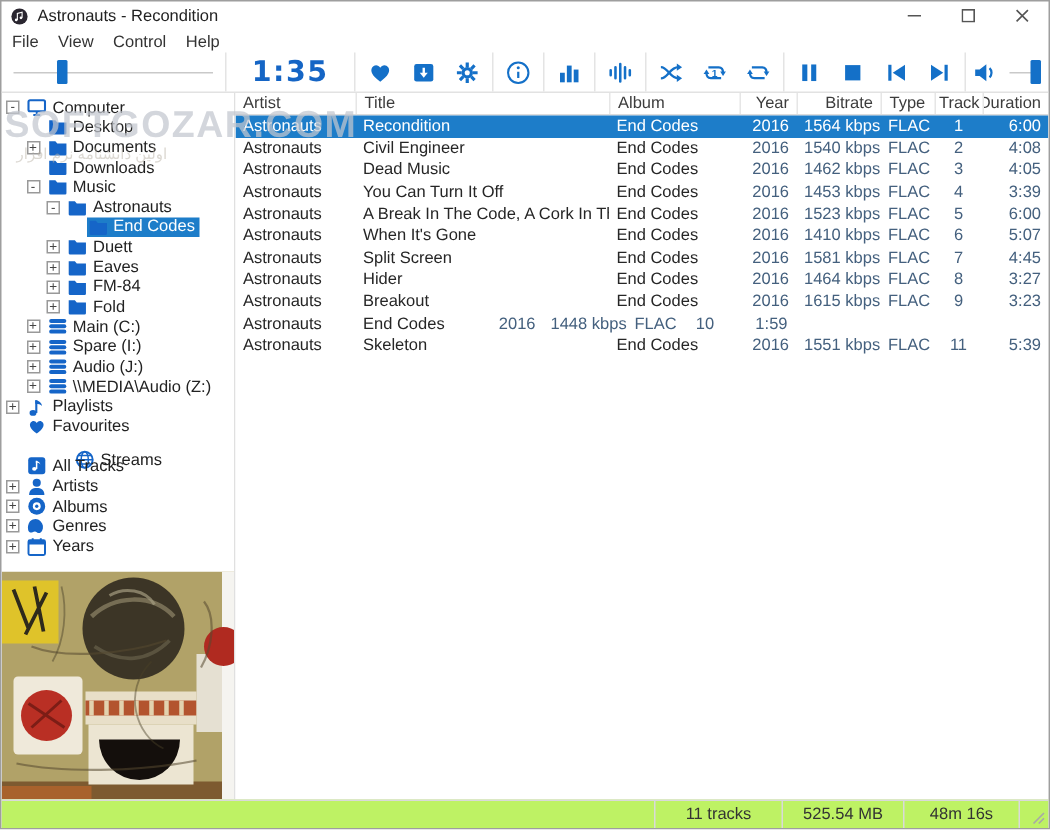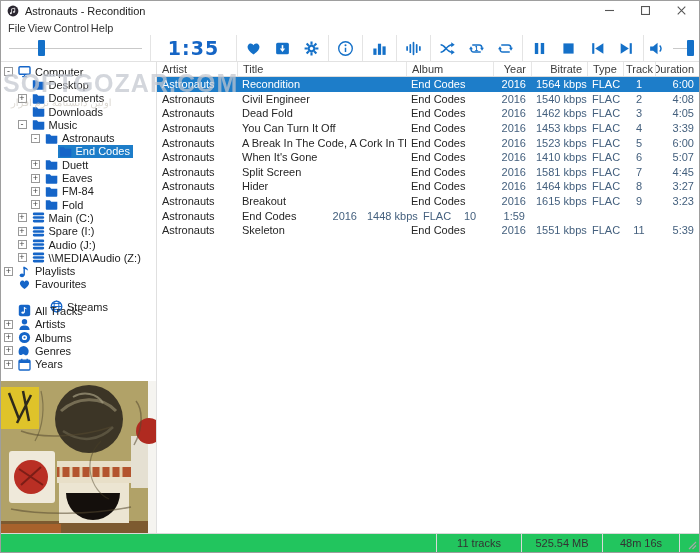--- a/index.html
+++ b/index.html
@@ -9,21 +9,21 @@
   
   .titlebar { height:19px; display:flex; align-items:center; padding-left:6px; flex:0 0 auto; }
   .app-icon { width:12px; height:12px; margin-right:6px; flex:0 0 auto; }
   .app-icon svg { width:12px; height:12px; display:block; }
   .win-title { font-size:11px; color:#222; }
   .win-controls { margin-left:auto; display:flex; height:100%; }
   .win-btn { width:36px; height:100%; display:flex; align-items:center; justify-content:center; color:#555; }
   .win-btn svg { width:9px; height:9px; }
 
   
-  .menubar { height:15px; display:flex; align-items:center; padding-left:7px; gap:2px; flex:0 0 auto; }
+  .menubar { height:15px; display:flex; align-items:center; padding-left:7px; gap:13px; flex:0 0 auto; }
   .menu-item { font-size:11px; color:#333; cursor:default; }
 
   
   .toolbar { height:27px; border-bottom:1px solid #e2e2e2; display:flex; align-items:stretch; flex:0 0 auto; position:relative; }
   .seek-wrap { width:150px; display:flex; align-items:center; padding:0 8px; border-right:1px solid #e4e4e4; position:relative; }
   .slider-track { height:1px; background:#c9c9c9; flex:1; position:relative; }
   .slider-handle { position:absolute; top:-8px; width:7px; height:16px; background:#1470c8; border-radius:1px; }
   .time-display { width:86px; display:flex; align-items:center; justify-content:center; border-right:1px solid #e4e4e4; font-family:"DejaVu Sans", sans-serif; font-weight:bold; font-size:19px; color:#1565c5; letter-spacing:1px; }
   #toolbar-buttons { display:flex; align-items:stretch; }
   .tgroup { display:flex; align-items:center; padding:0 2px; }
@@ -58,21 +58,21 @@
   .th { font-size:11px; color:#3c3c3c; display:flex; align-items:center; padding:0 5px; border-left:1px solid #e6e6e6; overflow:hidden; }
   .th:first-child { border-left:none; }
   .th.r { justify-content:flex-end; } .th.c { justify-content:center; }
   .trow { height:14.6px; display:flex; align-items:center; font-size:11px; color:#262626; }
   .trow .td { padding:0 5px; overflow:hidden; white-space:nowrap; }
   .trow .num { color:#44607e; }
   .trow.selected { background:#1d7dc9; color:#fff; }
   .trow.selected .num { color:#fff; }
 
   
-  .statusbar { height:19px; flex:0 0 auto; background:#22c55e; border-top:1px solid #d9d9d9; display:flex; align-items:center; font-size:11px; color:#333; }
+  .statusbar { height:19px; flex:0 0 auto; background:#bef264; border-top:1px solid #d9d9d9; display:flex; align-items:center; font-size:11px; color:#333; }
   .sb-spacer { flex:1; }
   .sb-cell { border-left:1px solid #d9d9d9; height:100%; display:flex; align-items:center; justify-content:center; }
   .sb-tracks { width:85px; } .sb-size { width:81px; } .sb-time { width:77px; }
   .sb-grip { width:20px; height:100%; border-left:1px solid #d9d9d9; display:flex; align-items:flex-end; justify-content:flex-end; padding:2px; }
 </style>
 </head>
 <body>
 
 <div class="window">
 
@@ -587,21 +587,21 @@
             <span class="td" style="flex: 1 1 0%; text-align: left;">Civil Engineer</span>
             <span class="td" style="width: 87px; text-align: left;">End Codes</span>
             <span class="td num" style="width: 38px; text-align: right;">2016</span>
             <span class="td num" style="width: 56px; text-align: right;">1540 kbps</span>
             <span class="td num" style="width: 36px; text-align: left;">FLAC</span>
             <span class="td num" style="width: 32px; text-align: center;">2</span>
             <span class="td num" style="width: 44px; text-align: right;">4:08</span>
           </div>
           <div class="trow">
             <span class="td" style="width: 80px; text-align: left;">Astronauts</span>
-            <span class="td" style="flex: 1 1 0%; text-align: left;">Dead Fold</span>
+            <span class="td" style="flex: 1 1 0%; text-align: left;">Dead Music</span>
             <span class="td" style="width: 87px; text-align: left;">End Codes</span>
             <span class="td num" style="width: 38px; text-align: right;">2016</span>
             <span class="td num" style="width: 56px; text-align: right;">1462 kbps</span>
             <span class="td num" style="width: 36px; text-align: left;">FLAC</span>
             <span class="td num" style="width: 32px; text-align: center;">3</span>
             <span class="td num" style="width: 44px; text-align: right;">4:05</span>
           </div>
           <div class="trow">
             <span class="td" style="width: 80px; text-align: left;">Astronauts</span>
             <span class="td" style="flex: 1 1 0%; text-align: left;">You Can Turn It Off</span>

